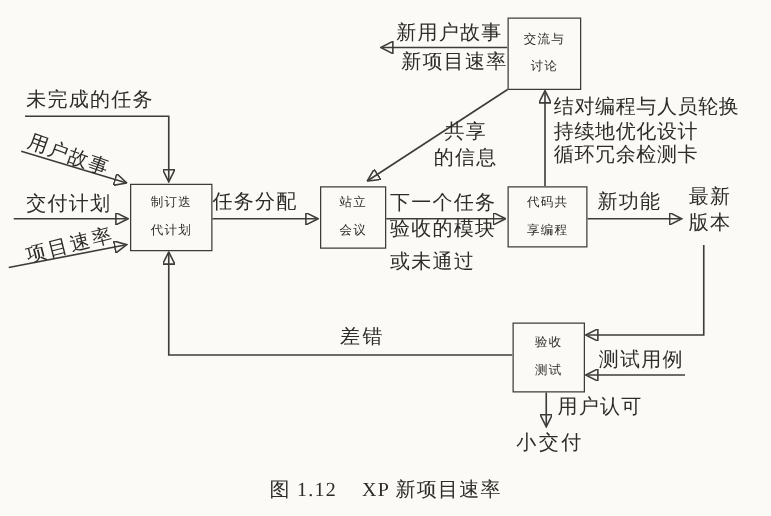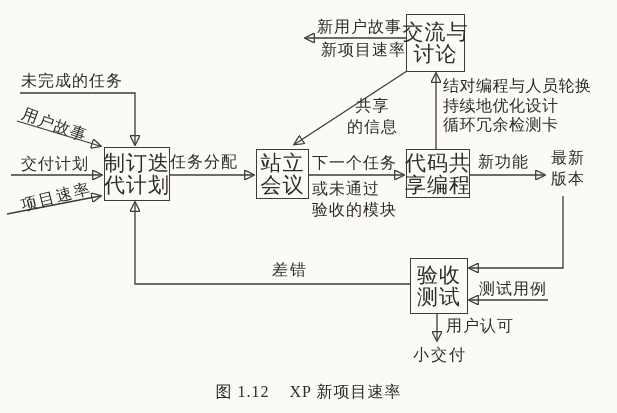--- a/index.html
+++ b/index.html
@@ -11,21 +11,21 @@
     color:#2e2c2a;
     overflow:hidden;
   }
   .connectors{position:absolute;left:0;top:0;width:617px;height:413px;}
   .connectors path{fill:none;stroke:#3e3c3a;stroke-width:1.3;}
   .node{
     position:absolute;
     border:1.4px solid #3e3c3a;
     background:#fbfaf7;
     display:flex;flex-direction:column;align-items:center;justify-content:center;
-    font-size:21px;line-height:22px;letter-spacing:1px;
+    font-size:10px;line-height:22px;letter-spacing:1px;
     text-align:center;
   }
   .node span{display:block;white-space:nowrap;}
   .lbl{
     position:absolute;
     font-size:16px;line-height:19px;letter-spacing:1px;
     white-space:nowrap;
   }
   .lbl span{display:block;}
   .rot-down{transform:rotate(20deg);transform-origin:0 0;}
@@ -95,22 +95,22 @@
   <div class="lbl rot-down" style="left:26px;top:104px;">用户故事</div>
 
   <div class="lbl" style="left:21px;top:154px;">交付计划</div>
 
   <div class="lbl rot-up" style="left:19px;top:196px;">项目速率</div>
 
   <div class="lbl" style="left:170px;top:152px;">任务分配</div>
 
   <div class="lbl multiline" style="left:312px;top:152px;">
     <span>下一个任务</span>
+    <span>验收的模块</span>
     <span style="margin-top:5px;">或未通过</span>
-    <span>验收的模块</span>
   </div>
 
   <div class="lbl multiline" style="left:347px;top:95px;text-align:center;">
     <span>共享</span>
     <span>的信息</span>
   </div>
 
   <div class="lbl pairblock" style="left:443px;top:76px;">
     <span>结对编程与人员轮换</span>
     <span>持续地优化设计</span>

